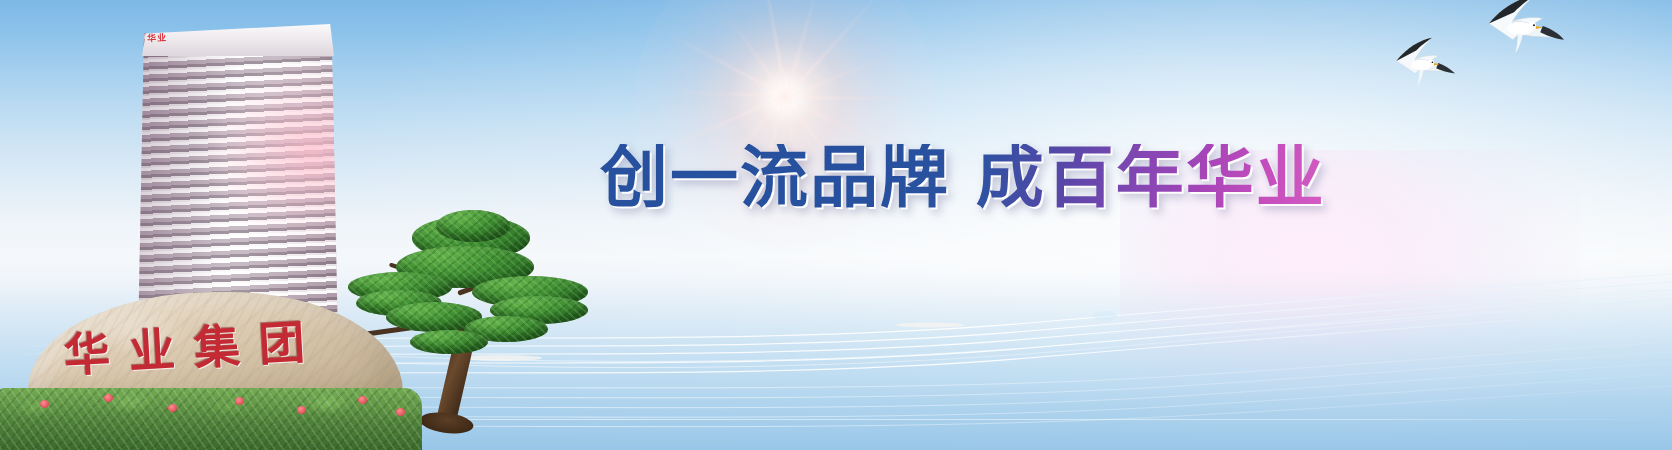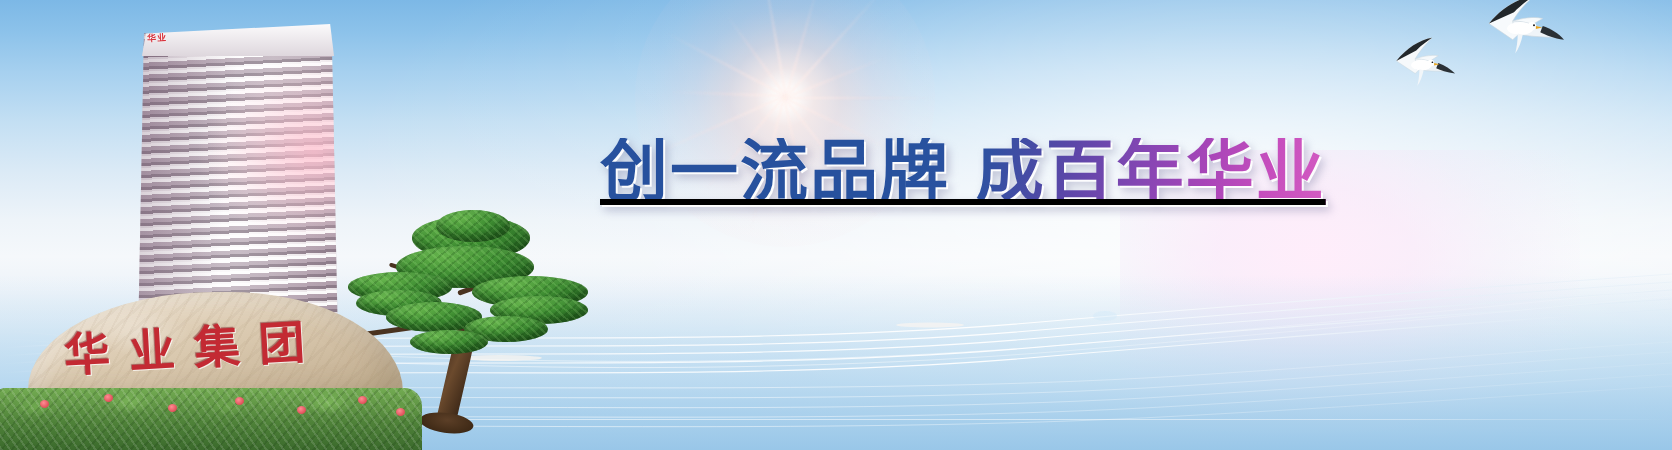--- a/index.html
+++ b/index.html
@@ -231,24 +231,23 @@
   }
 
   
   .gulls{ position:absolute; right:0; top:0; width:300px; height:140px; }
 
   
   .slogan{
     position:absolute;
     left:600px; top:138px;
     width:760px; height:80px;
-    display:flex; align-items:flex-start;
+    display:flex; align-items:center;
     white-space:nowrap;
     pointer-events:none;
-    text-decoration:underline;
   }
   .slogan-text{
     font-family:"DejaVu Sans","Liberation Sans",sans-serif;
     font-size:68px;
     font-weight:bold;
     line-height:1;
     letter-spacing:2px;
     background:linear-gradient(100deg,
       #27519e 0%, #27519e 42%, #2d52a1 52%,
       #5a47a8 64%, #8446b3 74%, #a845b8 83%,

